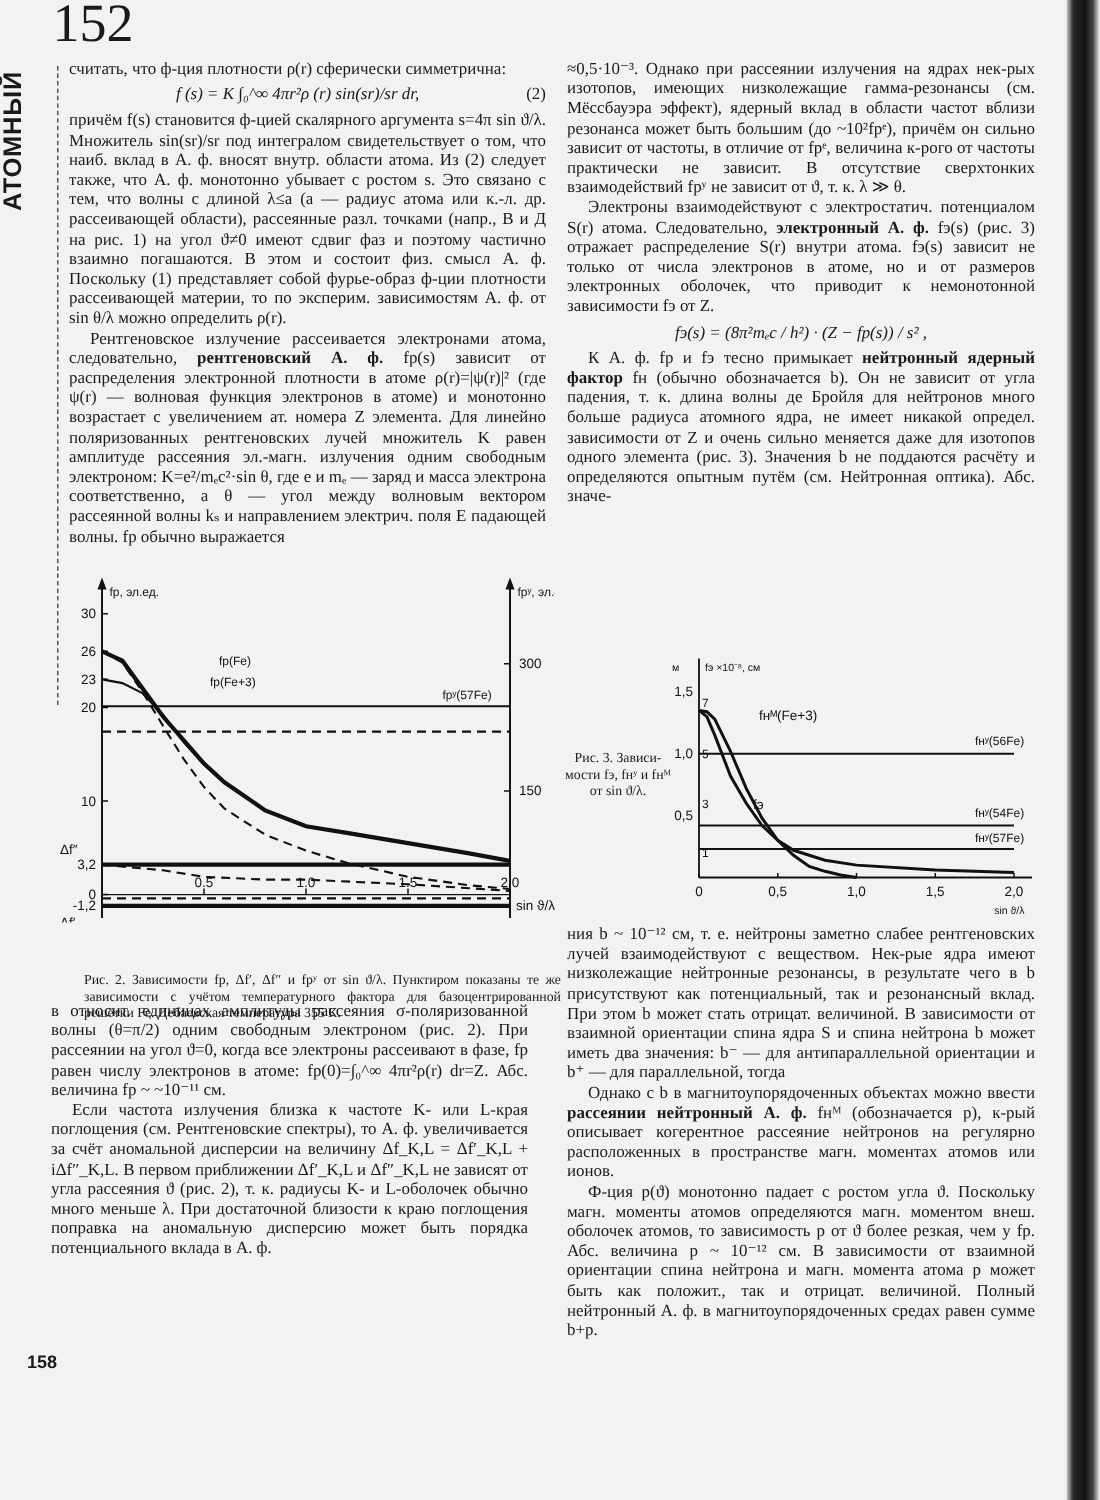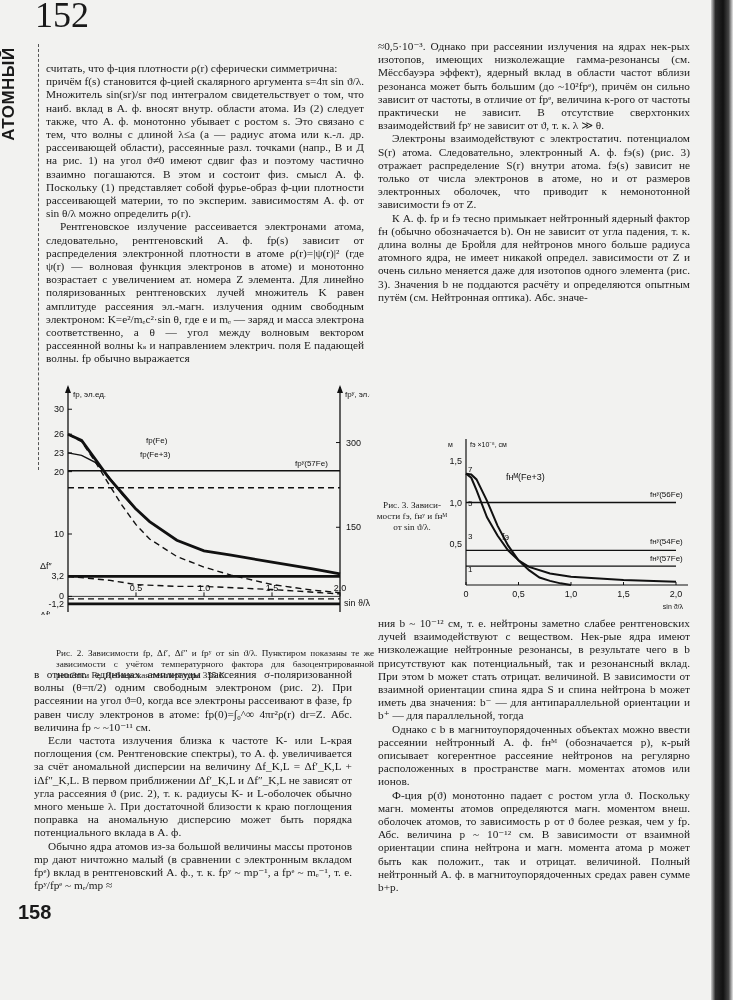--- a/index.html
+++ b/index.html
@@ -10,39 +10,40 @@
   .pagenum{position:absolute;left:35px;top:0px;font-size:36px;line-height:30px;}
   .side-word{position:absolute;left:6px;top:40px;width:24px;height:110px;}
   .side-word span{position:absolute;left:-44px;top:44px;transform:rotate(-90deg);
        font-family:"Liberation Sans",sans-serif;font-weight:bold;font-size:17px;letter-spacing:0.5px;white-space:nowrap;}
   .rule{position:absolute;left:38px;top:44px;width:1px;height:426px;border-left:1px dashed #555;}
   .col{position:absolute;font-size:11.3px;line-height:13.2px;text-align:justify;}
   .col p{margin:0;text-indent:14px;}
   .col p.noind{text-indent:0;}
   .col .formula{text-align:center;text-indent:0;margin:4px 0;font-style:italic;}
   .col .eqno{float:right;font-style:normal;}
-  b{font-weight:normal;}
-  .foot{position:absolute;left:18px;top:901px;font-family:"Liberation Sans",sans-serif;font-weight:bold;font-size:20px;}
+  b{font-weight:bold;}
+  .foot{position:absolute;left:18px;top:901px;font-family:"Liberation Sans",sans-serif;font-weight:bold;font-size:12px;}
   .caption{position:absolute;font-size:9.2px;line-height:11px;text-align:justify;}
   .caption.center{text-align:center;}
   svg text{font-family:"Liberation Sans",sans-serif;fill:#111;}
 </style>
 </head>
 <body>
 
 <div class="scan-edge"></div>
 
 <div class="pagenum">152</div>
 <div class="side-word">
     <span>АТОМНЫЙ</span>
   </div>
 <div class="rule"></div>
 
-<div class="col" style="left:46px;top:40px;width:318px;margin-top:22px;">
+<div class="col" style="left:46px;top:40px;width:318px;">
   <p class="noind">считать, что ф-ция плотности ρ(r) сферически симметрична:</p>
+  <div class="formula"><span>f (s) = K ∫₀^∞ 4πr²ρ (r) sin(sr)/sr dr,</span><span class="eqno">(2)</span></div>
   <p class="noind">причём f(s) становится ф-цией скалярного аргумента s=4π sin ϑ/λ. Множитель sin(sr)/sr под интегралом свидетельствует о том, что наиб. вклад в А. ф. вносят внутр. области атома. Из (2) следует также, что А. ф. монотонно убывает с ростом s. Это связано с тем, что волны с длиной λ≤a (a — радиус атома или к.-л. др. рассеивающей области), рассеянные разл. точками (напр., В и Д на рис. 1) на угол ϑ≠0 имеют сдвиг фаз и поэтому частично взаимно погашаются. В этом и состоит физ. смысл А. ф. Поскольку (1) представляет собой фурье-образ ф-ции плотности рассеивающей материи, то по эксперим. зависимостям А. ф. от sin θ/λ можно определить ρ(r).</p>
   <p><span>Рентгеновское излучение рассеивается электронами атома, следовательно, </span><b>рентгеновский А. ф.</b><span> fр(s) зависит от распределения электронной плотности в атоме ρ(r)=|ψ(r)|² (где ψ(r) — волновая функция электронов в атоме) и монотонно возрастает с увеличением ат. номера Z элемента. Для линейно поляризованных рентгеновских лучей множитель K равен амплитуде рассеяния эл.-магн. излучения одним свободным электроном: K=e²/mₑc²·sin θ, где e и mₑ — заряд и масса электрона соответственно, а θ — угол между волновым вектором рассеянной волны kₛ и направлением электрич. поля E падающей волны. fр обычно выражается</span></p>
 </div>
 
 <svg id="fig2" style="position:absolute;left:20px;top:385px;" width="350" height="230">
     <line x1="48" y1="227" x2="48" y2="2" stroke="#111" stroke-width="1.3"></line>
     <polygon points="45,8 51,8 48,0" fill="#111"></polygon>
     <line x1="320" y1="227" x2="320" y2="2" stroke="#111" stroke-width="1.3"></line>
     <polygon points="317,8 323,8 320,0" fill="#111"></polygon>
     <text x="53" y="12" font-size="8" text-anchor="start">fр, эл.ед.</text>
@@ -90,27 +91,27 @@
     <text x="120" y="72" font-size="8" text-anchor="start">fр(Fe+3)</text>
     <text x="275" y="80.78378378378378" font-size="8" text-anchor="start">fрʸ(57Fe)</text>
     <text x="20" y="184.43880597014925" font-size="9" text-anchor="start">Δf″</text>
     <text x="20" y="232.88955223880598" font-size="9" text-anchor="start">Δf′</text>
   </svg>
 <div class="caption" style="left:56px;top:620px;width:318px;margin-top:28px;">Рис. 2. Зависимости fр, Δf′, Δf″ и fрʸ от sin ϑ/λ. Пунктиром показаны те же зависимости с учётом температурного фактора для базоцентрированной решётки Fe. Дебаевская температура 355 К.</div>
 
 <div class="col" style="left:34px;top:668px;width:318px;">
   <p class="noind">в относит. единицах амплитуды рассеяния σ-поляризованной волны (θ=π/2) одним свободным электроном (рис. 2). При рассеянии на угол ϑ=0, когда все электроны рассеивают в фазе, fр равен числу электронов в атоме: fр(0)=∫₀^∞ 4πr²ρ(r) dr=Z. Абс. величина fр ~ ~10⁻¹¹ см.</p>
   <p>Если частота излучения близка к частоте K- или L-края поглощения (см. Рентгеновские спектры), то А. ф. увеличивается за счёт аномальной дисперсии на величину Δf_K,L = Δf′_K,L + iΔf″_K,L. В первом приближении Δf′_K,L и Δf″_K,L не зависят от угла рассеяния ϑ (рис. 2), т. к. радиусы K- и L-оболочек обычно много меньше λ. При достаточной близости к краю поглощения поправка на аномальную дисперсию может быть порядка потенциального вклада в А. ф.</p>
-  <p>Обычно ядра атомов из-за большой величины массы протонов mp дают ничтожно малый (в сравнении с электронным вкладом fрᵉ) вклад в рентгеновский А. ф., т. к. fрʸ ~ mp⁻¹, а fрᵉ ~ mₑ⁻¹, т. е. fрʸ/fрᵉ ~ mₑ/mp ≈</p>
 </div>
 <div class="foot">158</div>
 
 <div class="col" style="left:378px;top:40px;width:312px;">
   <p class="noind">≈0,5·10⁻³. Однако при рассеянии излучения на ядрах нек-рых изотопов, имеющих низколежащие гамма-резонансы (см. Мёссбауэра эффект), ядерный вклад в области частот вблизи резонанса может быть большим (до ~10²fрᵉ), причём он сильно зависит от частоты, в отличие от fрᵉ, величина к-рого от частоты практически не зависит. В отсутствие сверхтонких взаимодействий fрʸ не зависит от ϑ, т. к. λ ≫ θ.</p>
   <p><span>Электроны взаимодействуют с электростатич. потенциалом S(r) атома. Следовательно, </span><b>электронный А. ф.</b><span> fэ(s) (рис. 3) отражает распределение S(r) внутри атома. fэ(s) зависит не только от числа электронов в атоме, но и от размеров электронных оболочек, что приводит к немонотонной зависимости fэ от Z.</span></p>
+  <div class="formula">fэ(s) = (8π²mₑc / h²) · (Z − fр(s)) / s² ,</div>
   <p><span>К А. ф. fр и fэ тесно примыкает </span><b>нейтронный ядерный фактор</b><span> fн (обычно обозначается b). Он не зависит от угла падения, т. к. длина волны де Бройля для нейтронов много больше радиуса атомного ядра, не имеет никакой определ. зависимости от Z и очень сильно меняется даже для изотопов одного элемента (рис. 3). Значения b не поддаются расчёту и определяются опытным путём (см. Нейтронная оптика). Абс. значе-</span></p>
 </div>
 
 <div class="caption center" style="left:372px;top:500px;width:80px;text-align:center;">
   <div>Рис. 3. Зависи-</div>
   <div>мости fэ, fнʸ и fнᴹ</div>
   <div>от sin ϑ/λ.</div>
 </div>
 <svg id="fig3" style="position:absolute;left:448px;top:435px;" width="250" height="180">
     <line x1="18" y1="150" x2="18" y2="4" stroke="#111" stroke-width="1.2"></line>

